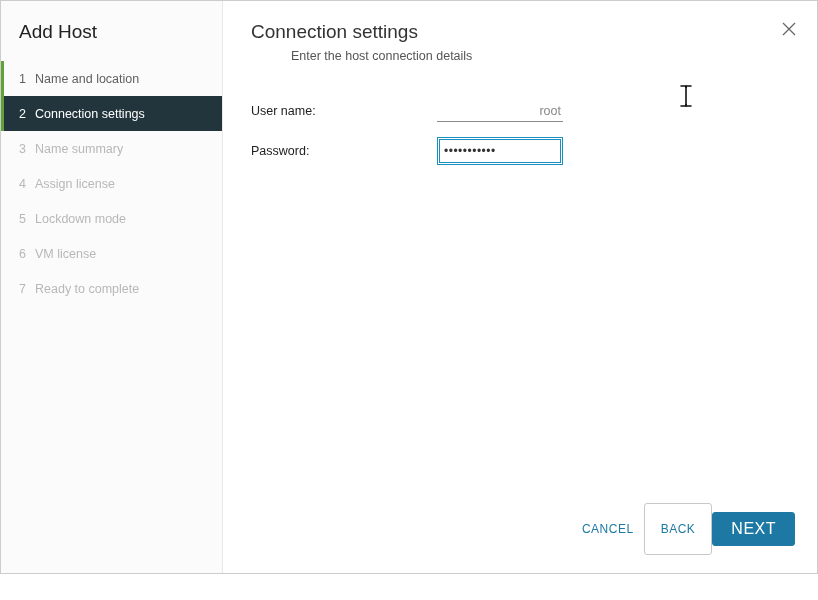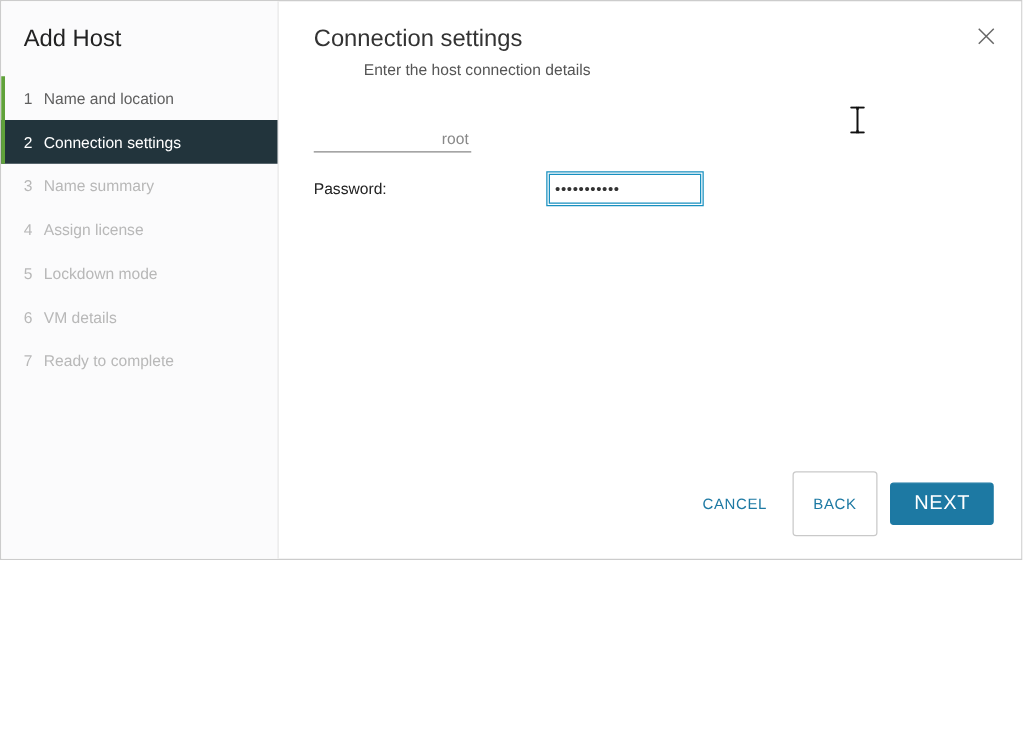--- a/index.html
+++ b/index.html
@@ -1,18 +1,18 @@
 <!DOCTYPE html>
 <html><head>
 <meta charset="utf-8">
 <style>
   * { box-sizing: border-box; margin: 0; padding: 0; }
   html, body { width: 818px; height: 600px; font-family: "Segoe UI", Arial, sans-serif; background: #fff; }
   .modal {
-    width: 818px; height: 448px; border: 1px solid #ccc; display: flex; flex-direction: row;
+    width: 818px; height: 574px; border: 1px solid #ccc; display: flex; flex-direction: row;
     position: relative;
   }
   .sidebar {
     width: 222px; min-width: 222px; background: #fbfbfc; border-right: 1px solid #e8e8e8;
     display: flex; flex-direction: column; padding-top: 20px;
   }
   .sidebar-title {
     font-size: 19px; color: #222; padding: 0 18px 18px 18px; font-weight: 400;
   }
   .steps { list-style: none; }
@@ -50,21 +50,21 @@
   }
   .pw-wrap {
     border: 1px solid #1890c0; padding: 1px;
   }
   .pw-input {
     width: 122px; border: 1px solid #1890c0; font-size: 12px; padding: 4px 4px;
     letter-spacing: 0.5px; color: #333; outline: none; font-family: Arial, sans-serif;
   }
   .footer {
     border-top: 0; padding: 16px 22px 18px 0; display: flex; justify-content: flex-end;
-    align-items: center; gap: 10px;
+    align-items: center; 
   }
   .btn-link {
     background: none; border: none; color: #1d79a3; font-size: 12px; letter-spacing: 0.5px;
     padding: 8px 10px; cursor: pointer;
   }
   .btn-outline {
     background: #fff; border: 1px solid #c9c9c9; color: #1d79a3; font-size: 12px;
     letter-spacing: 0.5px; padding: 18px 16px; border-radius: 3px; cursor: pointer;
   }
   .btn-primary {
@@ -99,21 +99,21 @@
       <li class="step disabled">
         <span class="num">4</span>
         <span>Assign license</span>
       </li>
       <li class="step disabled">
         <span class="num">5</span>
         <span>Lockdown mode</span>
       </li>
       <li class="step disabled">
         <span class="num">6</span>
-        <span>VM details</span>
+        <span>VM license</span>
       </li>
       <li class="step disabled">
         <span class="num">7</span>
         <span>Ready to complete</span>
       </li>
     </ul>
   </aside>
 
   <section class="main">
     <div class="main-header">
@@ -122,20 +122,21 @@
       <button class="close-btn">
         <svg width="14" height="14" viewBox="0 0 14 14">
           <line x1="1" y1="1" x2="13" y2="13" stroke="#666" stroke-width="1.2"></line>
           <line x1="13" y1="1" x2="1" y2="13" stroke="#666" stroke-width="1.2"></line>
         </svg>
       </button>
     </div>
 
     <div class="form-area">
       <div class="form-row">
+        <label class="form-label">User name:</label>
         <input class="text-input" type="text" value="root" style="">
       </div>
       <div class="form-row">
         <label class="form-label">Password:</label>
         <span class="pw-wrap">
           <input class="pw-input" type="password" value="•••••••••••" style="">
         </span>
       </div>
     </div>
 

